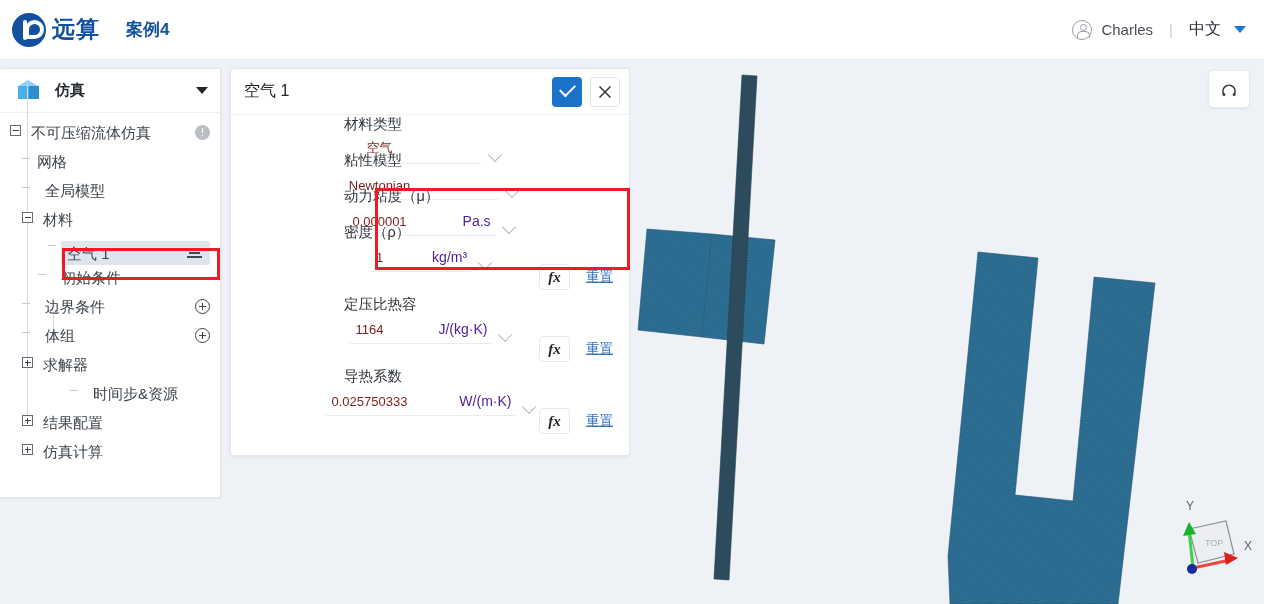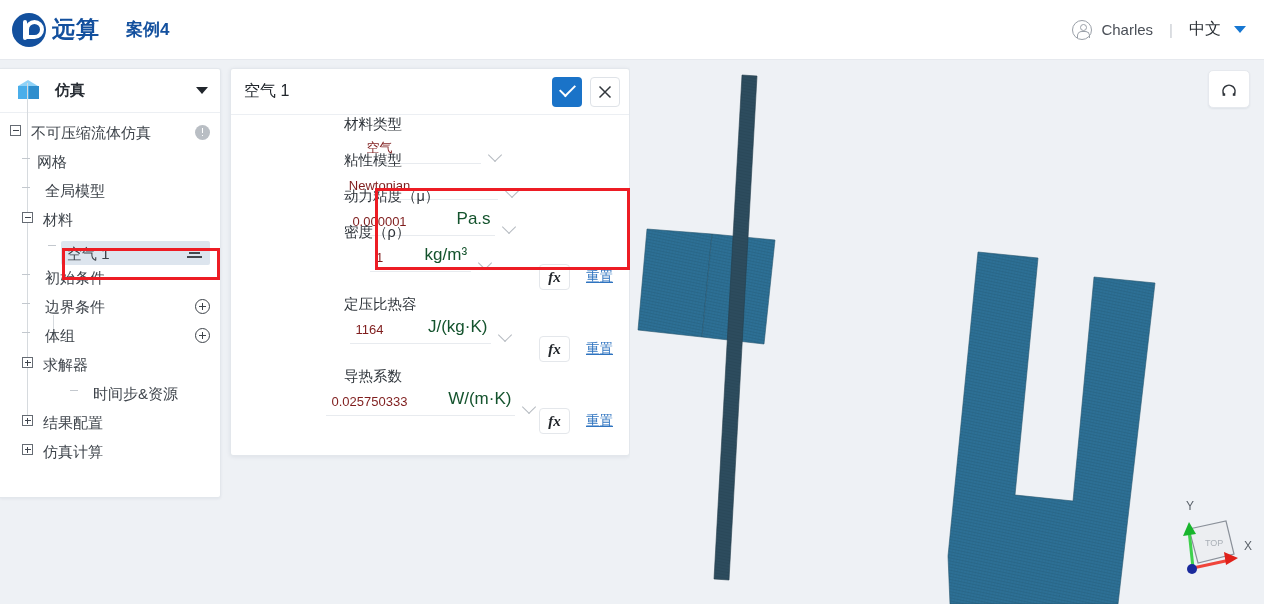--- a/index.html
+++ b/index.html
@@ -194,21 +194,21 @@
     width: 172px; font-size: 14.5px; color: #2f353b; flex: none;
   }
   .fctl { display: flex; align-items: flex-end; flex: 1; }
   .fval {
     flex: 1; border-bottom: 1px solid #e8ebef;
     font-size: 13px; color: #7f1d1d; padding: 0 0 6px 6px;
     height: 26px; display: flex; align-items: flex-end;
   }
   .funit {
     width: 88px; flex: none; border-bottom: 1px solid #e8ebef;
-    font-size: 17px; color: #14532d; padding: 0 4px 6px 0;
+    font-size: 14px; color: #4c1d95; padding: 0 4px 6px 0;
     height: 30px; display: flex; align-items: flex-end; justify-content: flex-end;
   }
   .funit.wide { width: 108px; }
   .chev {
     width: 10px; height: 10px; border-right: 1.4px solid #b5bac0;
     border-bottom: 1.4px solid #b5bac0; transform: rotate(45deg);
     margin-left: 9px; margin-bottom: 4px; flex: none;
   }
   .fxrow { height: 36px; display: flex; align-items: center; justify-content: flex-end; }
   .fx-btn {
@@ -301,21 +301,21 @@
       <span class="selected-chip">
         <span class="lbl">空气 1</span>
         <span class="menu-lines">
             <i></i>
             <i></i>
             <i></i>
           </span>
       </span>
     </div>
 
-    <div class="t-row" style="padding-left:22px;">
+    <div class="t-row" style="padding-left:38px;">
       <span class="stub"></span>
       <span class="lbl" style="margin-left:12px;">初始条件</span>
     </div>
 
     <div class="t-row" style="padding-left:22px;">
       <span class="stub"></span>
       <span class="lbl" style="margin-left:12px;">边界条件</span>
       <span class="plus-circle"></span>
     </div>
 

